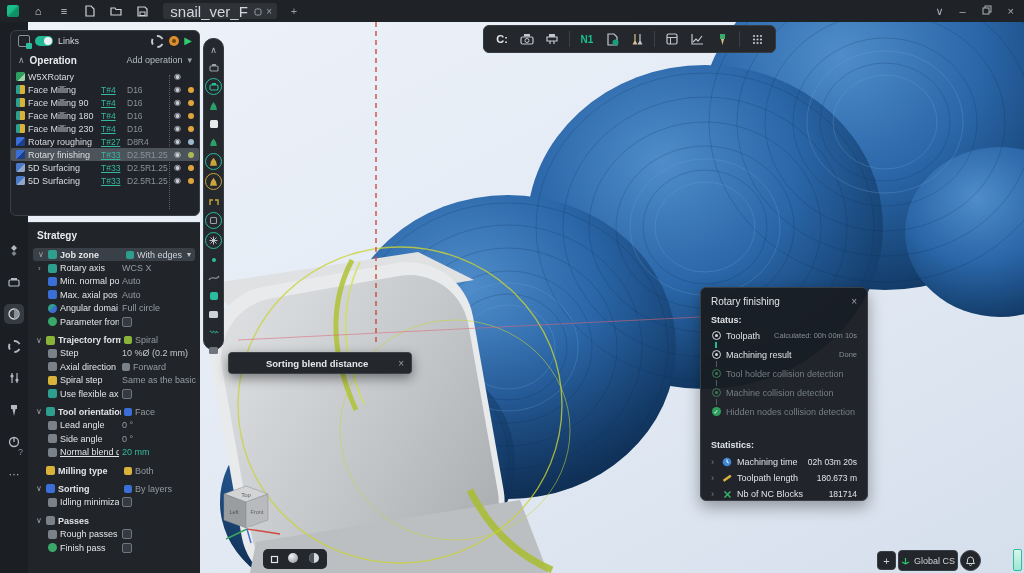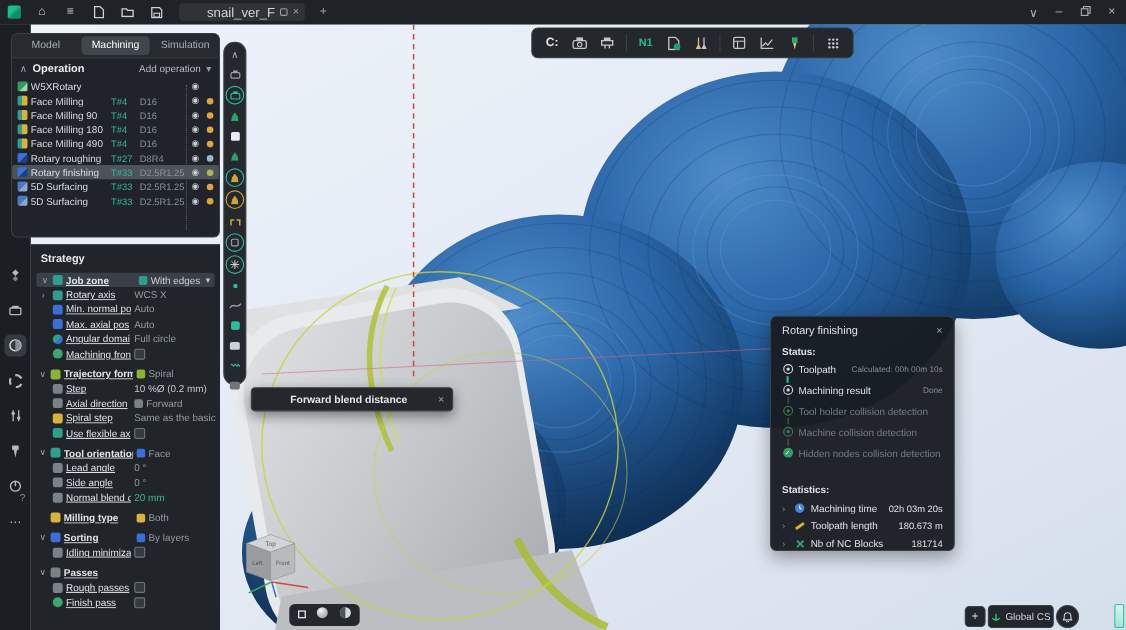--- a/index.html
+++ b/index.html
@@ -8,21 +8,21 @@
 
   
   .topbar{position:absolute;left:0;top:0;width:1024px;height:22px;background:#1f2226;
     display:flex;align-items:center;z-index:40;color:#c6cbd0;}
   .tb-ic{width:14px;height:14px;display:flex;align-items:center;justify-content:center;
     font-size:11px;color:#cdd2d7;flex:none;}
   .logo{width:12px;height:12px;margin-left:7px;border-radius:2px;
     background:linear-gradient(135deg,#19c08a 40%,#0e8f66 60%);}
   .doc-tab{margin-left:14px;height:16px;width:104px;background:#2f3338;border-radius:3px;
     display:flex;align-items:center;padding:0 5px;gap:4px;}
-  .doc-tab .t{flex:1;font-size:12px;color:#d3d7db;text-align:right;white-space:nowrap;overflow:hidden;}
+  .doc-tab .t{flex:1;font-size:15px;color:#d3d7db;text-align:center;white-space:nowrap;overflow:hidden;}
   .doc-tab .x{font-size:10px;color:#9aa0a6;}
   .win-ctrls{margin-left:auto;display:flex;align-items:center;gap:16px;margin-right:10px;}
   .win-ctrls span{font-size:11px;color:#aeb4ba;}
 
   
   .viewport{position:absolute;left:0;top:22px;width:1024px;height:551px;z-index:1;}
 
   
   .leftrail{position:absolute;left:0;top:22px;width:28px;height:551px;background:#1b1e23;z-index:6;
     display:flex;flex-direction:column;align-items:center;}
@@ -55,40 +55,40 @@
   .op-rows{position:relative;flex:1;padding:1px 0;}
   .timeline{position:absolute;top:6px;bottom:6px;right:29px;border-left:1px dotted #5a6067;}
   .op-row{height:13px;display:flex;align-items:center;gap:3px;padding:0 5px;font-size:9px;color:#d8dce0;position:relative;}
   .op-row.sel{background:#4d535b;border-radius:2px;}
   .op-ico{width:9px;height:9px;border-radius:1.5px;flex:none;}
   .ic-wcs{background:linear-gradient(135deg,#2e9e5f 60%,#9fd4a8 60%);}
   .ic-face{background:linear-gradient(90deg,#2e9e8f 45%,#d9b23a 45%);}
   .ic-rot{background:linear-gradient(135deg,#3a6fd8 55%,#1d3f8a 55%);}
   .ic-5d{background:linear-gradient(135deg,#4a79c9 55%,#8fa6c9 55%);}
   .op-name{flex:1;white-space:nowrap;overflow:hidden;}
-  .op-tool{width:23px;color:#35b8a0;font-size:8.5px;flex:none;}
+  .op-tool{width:23px;color:#35b8a0;font-size:8.5px;flex:none;text-decoration:underline;}
   .op-dia{width:42px;color:#8a9199;font-size:8.5px;flex:none;}
   .op-eye{width:11px;text-align:center;color:#c9ced4;font-size:8px;flex:none;z-index:2;}
   .op-dot{width:6px;height:6px;border-radius:50%;flex:none;margin-left:2px;}
   .op-dot-sp{width:6px;flex:none;margin-left:2px;}
 
   
   .strat{position:absolute;left:28px;top:222px;width:172px;height:351px;background:#212529;
     border-top:1px solid #3a3f45;z-index:12;box-sizing:border-box;padding:7px 3px 0 3px;}
   .strat-title{font-size:10px;font-weight:bold;color:#e9ebed;margin:0 0 7px 6px;}
   .st-row{position:relative;display:flex;align-items:center;height:13.4px;font-size:9px;color:#e2e5e8;gap:3px;padding-left:17px;}
   .st-row.grp{padding-left:5px;font-weight:bold;}
   .st-row .chev{color:#9aa0a6;font-size:8px;width:7px;flex:none;font-weight:normal;}
   .mi{width:9px;height:9px;border-radius:2px;flex:none;}
   .mi8{width:8px;height:8px;border-radius:2px;flex:none;}
   .mi-teal{background:#2e9e8f;} .mi-blue{background:#3a6fd8;} .mi-yel{background:#d9b23a;}
   .mi-grn{background:#3aa86a;border-radius:50%;} .mi-gray{background:#7a8188;}
   .mi-pie{background:linear-gradient(135deg,#2e9e8f 50%,#3a6fd8 50%);border-radius:50%;}
   .mi-lime{background:#8ab33a;}
-  .st-lbl{white-space:nowrap;overflow:hidden;flex:none;width:59px;text-decoration:underline;}
+  .st-lbl{white-space:nowrap;overflow:hidden;flex:none;width:59px;}
   .st-row.grp .st-lbl{width:63px;}
   .st-val{color:#959ba2;font-weight:normal;font-size:9px;white-space:nowrap;overflow:hidden;display:flex;align-items:center;gap:3px;flex:1;}
   .cb{width:8px;height:8px;border:1px solid #70767d;border-radius:2px;background:#343a40;flex:none;}
   .gap{margin-top:5px;}
   .dd{background:#3a4047;border-radius:3px;margin:0 2px;}
   .dd .ddcaret{margin-left:auto;margin-right:4px;color:#c3c8cd;font-size:8px;font-weight:normal;}
   .teal-val{color:#35b8a0 !important;}
   .ul{text-decoration:underline;}
   .q{position:absolute;left:-13px;color:#8a9199;font-size:9px;font-weight:normal;}
 
@@ -363,24 +363,34 @@
     <span class="rail-ic">
       <svg width="12" height="12" viewBox="0 0 12 12">
           <circle cx="6" cy="6" r="4.5" fill="none" stroke="#b4bac0" stroke-width="1.3"></circle>
           <line x1="6" y1="2" x2="6" y2="6" stroke="#b4bac0" stroke-width="1.3"></line>
         </svg>
     </span>
     <span class="rail-ic">⋯</span>
   </div>
 
   <div class="ops">
-    <div class="ops-tabs">
-      <div class="tab">Model</div>
-      <div class="tab active">Machining</div>
-      <div class="tab">Simulation</div>
+    <div class="links-row">
+      <span class="lk-ic">
+          <i></i>
+        </span>
+      <span class="toggle">
+          <i></i>
+        </span>
+      <span class="links-lbl">Links</span>
+      <span class="links-sp"></span>
+      <span class="gear"></span>
+      <span class="orange-ic">
+          <i></i>
+        </span>
+      <span class="play">▶</span>
     </div>
     <div class="op-head">
       <span class="chev">∧</span>
       <span class="h">Operation</span>
       <span class="add">Add operation</span>
       <span class="chev">▾</span>
     </div>
     <div class="op-rows">
       <div class="timeline"></div>
       <div class="op-row">
@@ -410,21 +420,21 @@
       <div class="op-row">
         <span class="op-ico ic-face"></span>
         <span class="op-name">Face Milling 180</span>
         <span class="op-tool">T#4</span>
         <span class="op-dia">D16</span>
         <span class="op-eye">◉</span>
         <span class="op-dot" style="background:#dfa43c"></span>
       </div>
       <div class="op-row">
         <span class="op-ico ic-face"></span>
-        <span class="op-name">Face Milling 490</span>
+        <span class="op-name">Face Milling 230</span>
         <span class="op-tool">T#4</span>
         <span class="op-dia">D16</span>
         <span class="op-eye">◉</span>
         <span class="op-dot" style="background:#dfa43c"></span>
       </div>
       <div class="op-row">
         <span class="op-ico ic-rot"></span>
         <span class="op-name">Rotary roughing</span>
         <span class="op-tool">T#27</span>
         <span class="op-dia">D8R4</span>
@@ -487,21 +497,21 @@
       <span class="st-lbl">Max. axial pos</span>
       <span class="st-val">Auto</span>
     </div>
     <div class="st-row">
       <span class="mi mi-pie"></span>
       <span class="st-lbl">Angular domai</span>
       <span class="st-val">Full circle</span>
     </div>
     <div class="st-row">
       <span class="mi mi-grn"></span>
-      <span class="st-lbl">Machining fron</span>
+      <span class="st-lbl">Parameter fron</span>
       <span class="cb"></span>
     </div>
 
     <div class="st-row grp gap">
       <span class="chev">∨</span>
       <span class="mi mi-lime"></span>
       <span class="st-lbl">Trajectory form</span>
       <span class="st-val">
           <span class="mi8 mi-lime"></span>
           <span>Spiral</span>
@@ -729,21 +739,21 @@
             <circle cx="2" cy="9" r="1.1"></circle>
             <circle cx="5.5" cy="9" r="1.1"></circle>
             <circle cx="9" cy="9" r="1.1"></circle>
           </g>
         </svg>
       </span>
   </div>
 
   <div class="tip">
     <div class="tip-h">
-      <span class="t">Forward blend distance</span>
+      <span class="t">Sorting blend distance</span>
       <span class="x">×</span>
     </div>
   </div>
 
   <div class="sp">
     <div class="sp-title">
       <span class="t">Rotary finishing</span>
       <span class="x">×</span>
     </div>
     <div class="sp-h">Status:</div>

